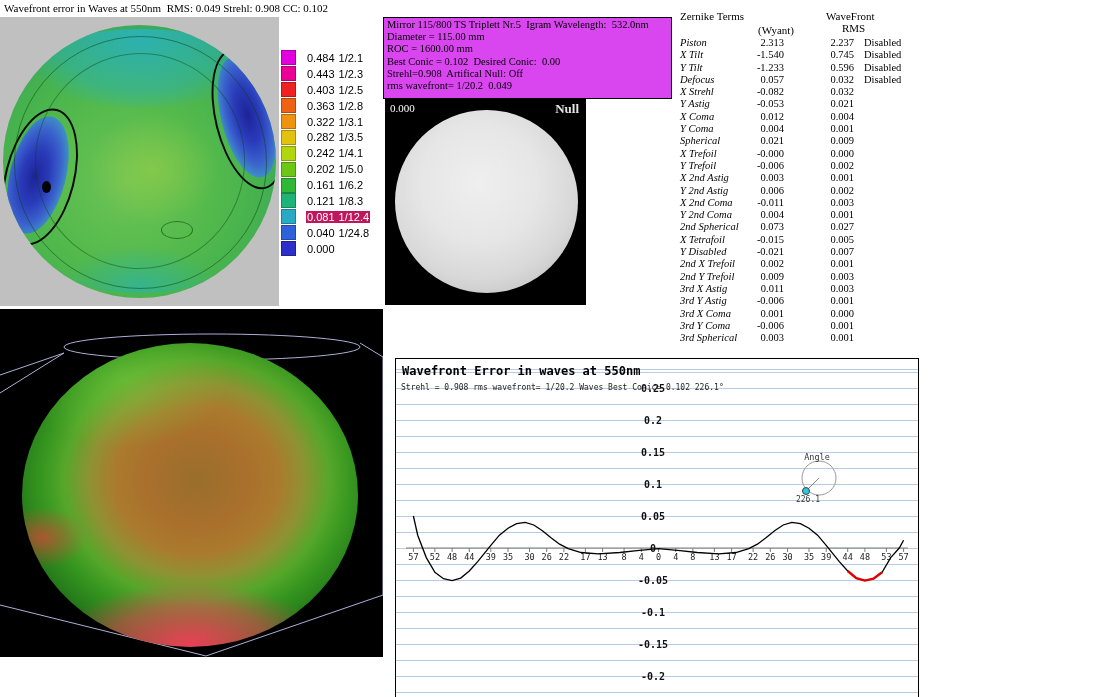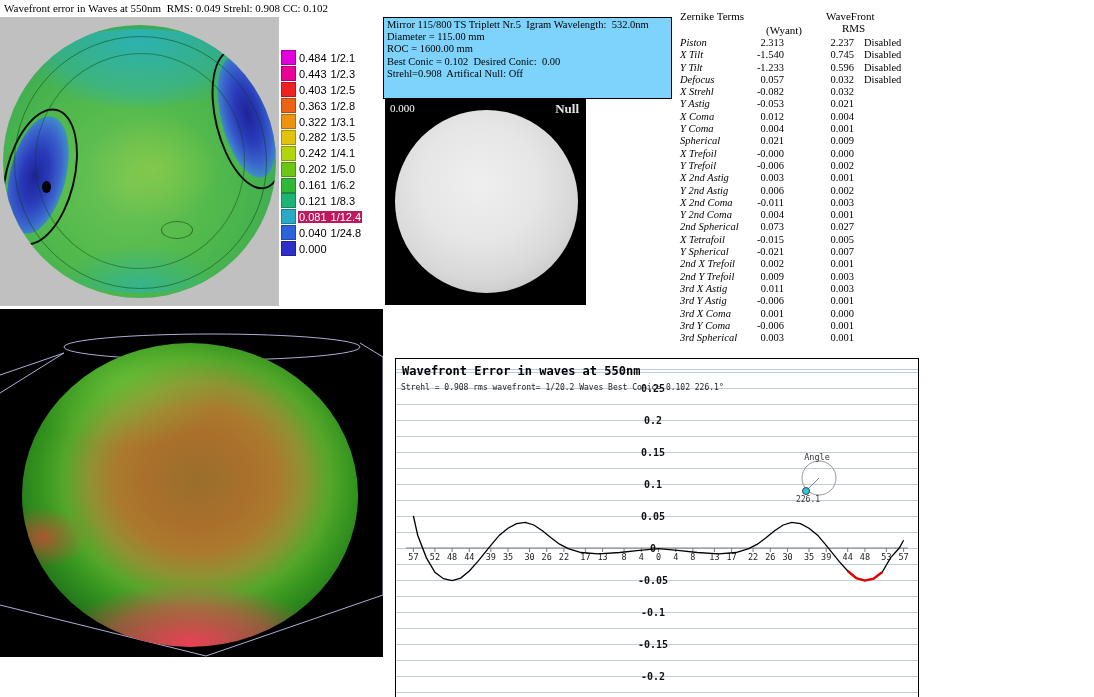--- a/index.html
+++ b/index.html
@@ -27,38 +27,38 @@
   .blue-right{left:218px;top:30px;width:52px;height:124px;transform:rotate(-14deg);
     background:radial-gradient(ellipse at 52% 48%, #1d2398 0%, #2a3cba 32%, #3a62cc 55%, #3f96c4 74%, rgba(63,150,196,0) 92%);}
   .ring1{left:11px;top:11px;width:251px;height:251px;border:1px solid rgba(8,66,8,.5);}
   .ring2{left:32px;top:28px;width:208px;height:214px;border:1px solid rgba(8,66,8,.42);transform:rotate(6deg);}
   .ring3{left:158px;top:196px;width:30px;height:16px;border:1px solid rgba(8,66,8,.6);}
 
   
   #legend{left:281px;top:50px;width:115px;}
   .legend-row{display:flex;align-items:center;height:15.9px;cursor:default;}
   .swatch{width:13px;height:13px;flex:0 0 13px;border:1px solid rgba(0,0,0,.25);}
-  .legend-text{margin-left:2px;font-size:11px;color:#000;display:inline-flex;gap:4px;padding:0 1px;white-space:pre;}
+  .legend-text{margin-left:10px;font-size:11px;color:#000;display:inline-flex;gap:4px;padding:0 1px;white-space:pre;}
   .legend-text.selected{background:#be185d;color:#fff;}
 
   
-  #info-box{left:383px;top:17px;width:281px;height:78px;border:1px solid #000;background:#7dd3fc;padding:1px 3px;overflow:hidden;}
+  #info-box{left:383px;top:17px;width:281px;height:78px;border:1px solid #000;background:#d946ef;padding:1px 3px;overflow:hidden;}
   .info-line{font:10.5px "Liberation Serif",serif;line-height:12.2px;white-space:pre;color:#000;}
 
   
   #null-panel{left:385px;top:99px;width:201px;height:206px;background:#000;overflow:hidden;}
   #null-circle{left:10px;top:11px;width:183px;height:183px;border-radius:50%;
     background:radial-gradient(circle at 46% 40%, #efefef 0%, #e6e6e6 40%, #d8d8d8 65%, #c2c2c2 85%, #9e9e9e 97%, #8a8a8a 100%);}
   #null-phase{left:5px;top:3px;color:#fff;font:11px "Liberation Serif",serif;}
   #null-mode{right:7px;top:2px;color:#e5e5e5;font:bold 13px "Liberation Serif",serif;}
 
   
   #zernike-panel{left:678px;top:8px;width:240px;height:340px;font-family:"Liberation Serif",serif;color:#000;}
   .z-h1{left:2px;top:2px;font-size:11px;}
-  .z-h2{left:88px;top:16px;font-size:11px;}
+  .z-h2{left:80px;top:16px;font-size:11px;}
   .z-h3{left:148px;top:2px;font-size:11px;}
   .z-h4{left:164px;top:14px;font-size:11px;}
   #z-rows{left:0;top:29px;width:240px;}
   .z-row{display:grid;grid-template-columns:70px 36px 70px 56px;height:12.3px;font-size:10.5px;line-height:12.3px;}
   .z-term{padding-left:2px;font-style:italic;}
   .z-wyant,.z-rms{text-align:right;}
   .z-dis{padding-left:10px;}
 
   
   #view3d{left:0;top:309px;width:383px;height:348px;background:#000;overflow:hidden;}
@@ -173,20 +173,21 @@
       <div class="info-line">Mirror 115/800 TS Triplett Nr.5  Igram Wavelength:  532.0nm</div>
 
       <div class="info-line">Diameter = 115.00 mm</div>
 
       <div class="info-line">ROC = 1600.00 mm</div>
 
       <div class="info-line">Best Conic = 0.102  Desired Conic:  0.00</div>
 
       <div class="info-line">Strehl=0.908  Artifical Null: Off</div>
 
+      <div class="info-line">rms wavefront= 1/20.2  0.049</div>
     </div>
 
   <div class="abs" id="null-panel">
     <div class="abs" id="null-circle"></div>
     <div class="abs" id="null-phase">0.000</div>
     <div class="abs" id="null-mode">Null</div>
   </div>
 
   <div class="abs" id="zernike-panel">
     <div class="abs z-h1">Zernike Terms</div>
@@ -308,21 +309,21 @@
         </div>
 
         <div class="z-row">
           <span class="z-term">X Tetrafoil</span>
           <span class="z-wyant">-0.015</span>
           <span class="z-rms">0.005</span>
           <span class="z-dis"></span>
         </div>
 
         <div class="z-row">
-          <span class="z-term">Y Spherical</span>
+          <span class="z-term">Y Disabled</span>
           <span class="z-wyant">-0.021</span>
           <span class="z-rms">0.007</span>
           <span class="z-dis"></span>
         </div>
 
         <div class="z-row">
           <span class="z-term">2nd X Trefoil</span>
           <span class="z-wyant">0.002</span>
           <span class="z-rms">0.001</span>
           <span class="z-dis"></span>

